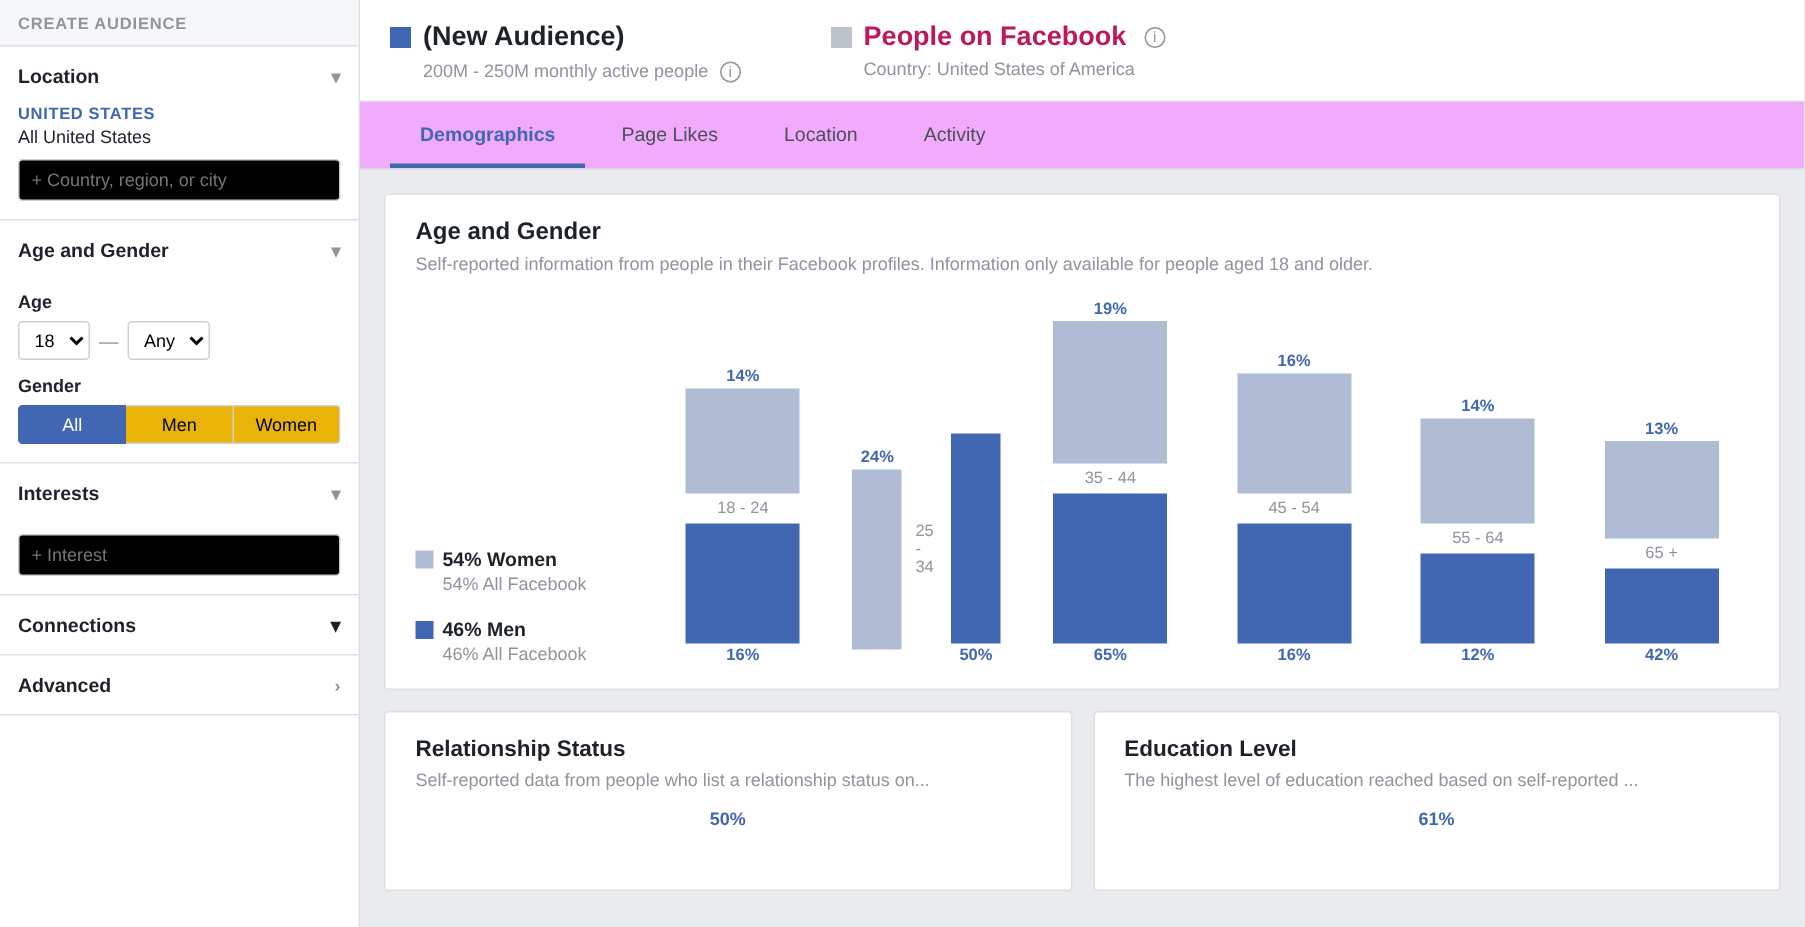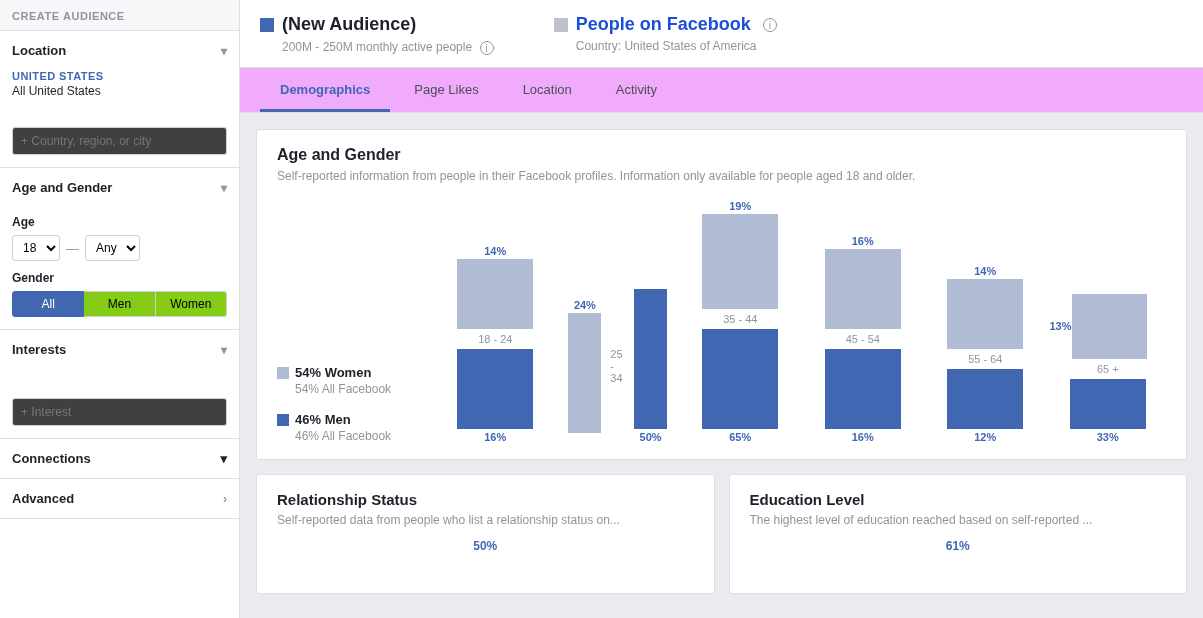--- a/index.html
+++ b/index.html
@@ -57,23 +57,22 @@
       color: #1d2129;
       margin-bottom: 8px;
     }
     .input-field {
       width: 100%;
       border: 1px solid #ccd0d5;
       border-radius: 3px;
       padding: 6px 8px;
       font-size: 12px;
       color: #90949c;
-      background: #404040;
+      background: #000000;
       outline: none;
-      margin-top: 21px;
     }
 
     
     .age-gender-content { padding: 8px 12px 12px 12px; }
     .field-label { font-size: 12px; font-weight: 600; margin-bottom: 6px; color: #1d2129; }
     .age-row { display: flex; align-items: center; gap: 6px; margin-bottom: 10px; }
     .age-select {
       border: 1px solid #ccd0d5;
       border-radius: 3px;
       padding: 4px 6px;
@@ -81,21 +80,21 @@
       background: #fff;
       cursor: pointer;
       outline: none;
     }
     .age-dash { color: #90949c; font-size: 13px; }
     .gender-row { display: flex; gap: 0; }
     .gender-btn {
       flex: 1;
       padding: 5px 8px;
       border: 1px solid #ccd0d5;
-      background: #84cc16;
+      background: #eab308;
       font-size: 12px;
       cursor: pointer;
       font-weight: 500;
     }
     .gender-btn.active { background: #4267b2; color: #fff; border-color: #4267b2; z-index: 1; }
     .gender-btn:first-child { border-radius: 3px 0 0 3px; }
     .gender-btn:last-child { border-radius: 0 3px 3px 0; }
     .gender-btn:not(:first-child) { border-left: none; }
 
     
@@ -165,21 +164,21 @@
       gap: 8px;
       margin-bottom: 4px;
     }
     .people-icon {
       width: 14px;
       height: 14px;
       background: #bec3c9;
       display: inline-block;
       flex-shrink: 0;
     }
-    .people-name { font-size: 18px; font-weight: 700; color: #1d4ed8; }
+    .people-name { font-size: 18px; font-weight: 700; color: #be185d; }
     .people-sub { font-size: 12px; color: #90949c; margin-left: 22px; }
 
     
     .tabs-bar {
       background: #f0abfc;
       border-bottom: 1px solid #dddfe2;
       display: flex;
       padding: 0 20px;
     }
     .tab-item {
@@ -411,28 +410,28 @@
         <span style="font-size:11px;color:#4267b2;font-weight:600;margin-bottom:2px;">14%</span>
         <div style="width:65%;height:70px;background:#b0bbd4;"></div>
       </div>
       <div style="font-size:11px;color:#90949c;margin:4px 0 4px 0;">55 - 64</div>
       <div style="display:flex;flex-direction:column;align-items:center;width:100%;">
         <div style="width:65%;height:60px;background:#4267b2;"></div>
         <span style="font-size:11px;color:#4267b2;font-weight:600;margin-top:2px;">12%</span>
       </div>
     </div>
             <div style="display: flex; flex-direction: column; align-items: center; flex: 1 1 0%;">
-      <div style="display:flex;flex-direction:row;align-items:center;width:100%;">
+      <div style="display:flex;flex-direction:column;align-items:center;width:100%;">
         <span style="font-size:11px;color:#4267b2;font-weight:600;margin-bottom:2px;">13%</span>
         <div style="width:65%;height:65px;background:#b0bbd4;"></div>
       </div>
       <div style="font-size:11px;color:#90949c;margin:4px 0 4px 0;">65 +</div>
       <div style="display:flex;flex-direction:column;align-items:center;width:100%;">
         <div style="width:65%;height:50px;background:#4267b2;"></div>
-        <span style="font-size:11px;color:#4267b2;font-weight:600;margin-top:2px;">33%</span>
+        <span style="font-size:11px;color:#4267b2;font-weight:600;margin-top:2px;">42%</span>
       </div>
     </div>
           </div>
       </div>
     </div>
 
     <div class="bottom-cards">
       <div class="bottom-card">
         <div class="bottom-card-title">Relationship Status</div>
         <div class="bottom-card-desc">Self-reported data from people who list a relationship status on...</div>

